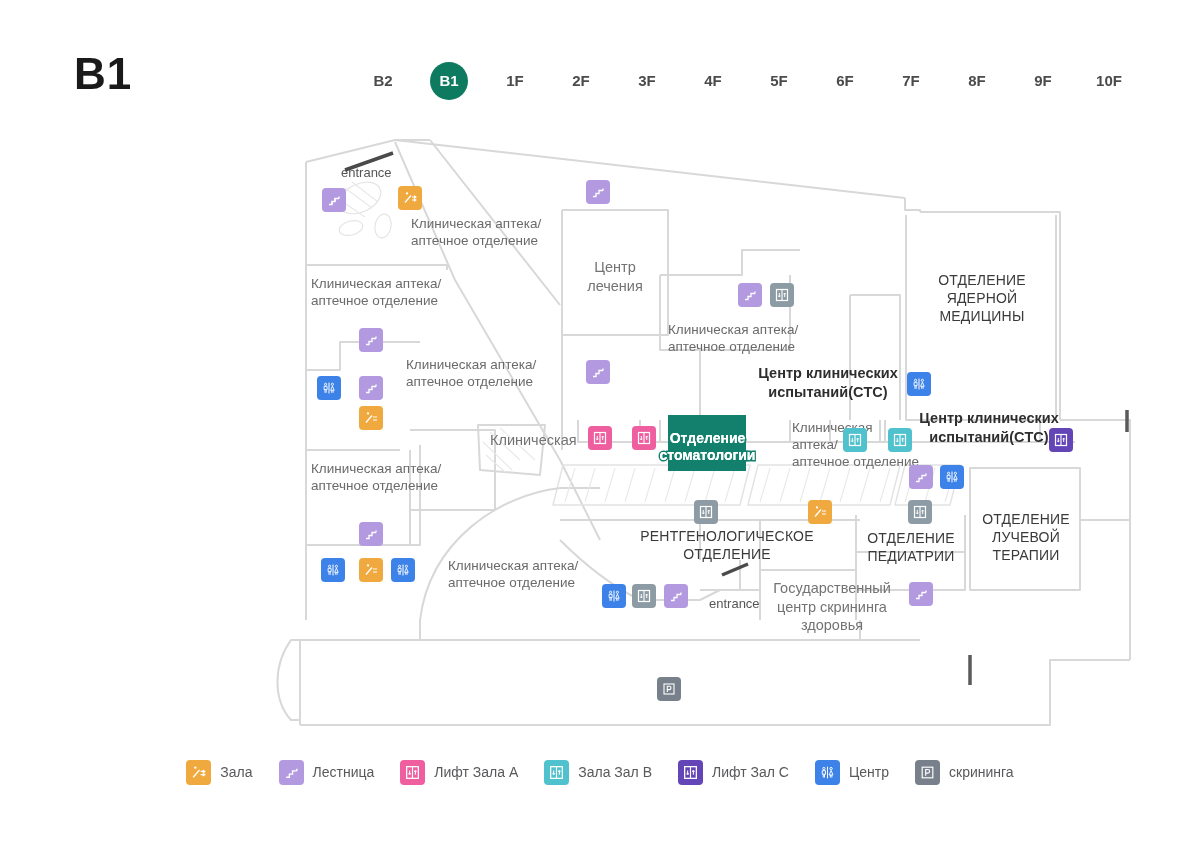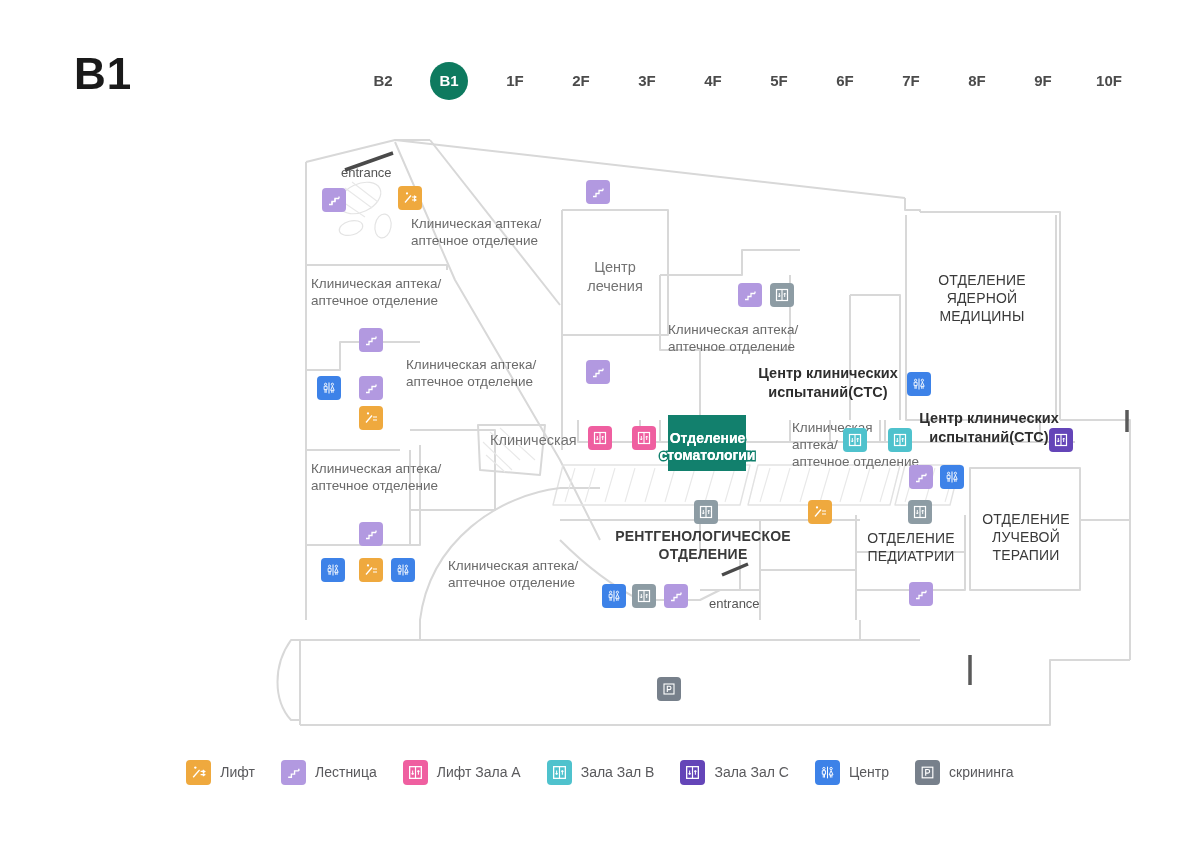--- a/index.html
+++ b/index.html
@@ -279,22 +279,25 @@
 испытаний(CTC)</div>
 
     <div class="mlabel caps ctr" style="left:906px;top:151px;width:152px;">ОТДЕЛЕНИЕ
 ЯДЕРНОЙ
 МЕДИЦИНЫ</div>
     <div class="mlabel caps ctr" style="left:972px;top:390px;width:108px;">ОТДЕЛЕНИЕ
 ЛУЧЕВОЙ
 ТЕРАПИИ</div>
     <div class="mlabel caps ctr" style="left:858px;top:409px;width:106px;">ОТДЕЛЕНИЕ
 ПЕДИАТРИИ</div>
-    <div class="mlabel caps ctr" style="left:608px;top:407px;width:190px;font-weight:bold;">РЕНТГЕНОЛОГИЧЕСКОЕ
+    <div class="mlabel caps ctr" style="left:632px;top:407px;width:190px;">РЕНТГЕНОЛОГИЧЕСКОЕ
 ОТДЕЛЕНИЕ</div>
+    <div class="mlabel dark ctr" style="left:756px;top:459px;width:152px;">Государственный
+центр скрининга
+здоровья</div>
     <div class="mlabel dark" style="left:490px;top:311px;width:100px;">Клиническая</div>
 
     <div class="ico stairs" style="left:322px;top:68px;">
       <svg width="16" height="16" viewBox="0 0 16 16">
           <path d="M3 12.5h3V9.5h3V6.5h4" fill="none" stroke="#fff" stroke-width="1.3"></path>
           <path d="M3 12.5v-0.1M6 9.5v3M9 6.5v3M13 6.5v-2" fill="none" stroke="#fff" stroke-width="1.3"></path>
         </svg>
     </div>
     <div class="ico stairs" style="left:586px;top:60px;">
       <svg width="16" height="16" viewBox="0 0 16 16">
@@ -525,21 +528,21 @@
   <div id="legend">
 
     <div class="lg-item">
       <span class="ico escalator">
         <svg width="17" height="17" viewBox="0 0 16 16">
             <circle cx="5" cy="3.4" r="1.1" fill="#fff"></circle>
             <path d="M3 12.5 L9 5.5" stroke="#fff" stroke-width="1.3" fill="none"></path>
             <path d="M10 7h4M10 10h4M12 5.6l2 1.4-2 1.4M12 11.4l2-1.4-2-1.4" stroke="#fff" stroke-width="1.1" fill="none"></path>
           </svg>
       </span>
-      <span class="lg-txt">Лифт</span>
+      <span class="lg-txt">Зала</span>
     </div>
 
     <div class="lg-item">
       <span class="ico stairs">
         <svg width="17" height="17" viewBox="0 0 16 16">
             <path d="M3 12.5h3V9.5h3V6.5h4" fill="none" stroke="#fff" stroke-width="1.3"></path>
             <path d="M13 6.5v-2" fill="none" stroke="#fff" stroke-width="1.3"></path>
           </svg>
       </span>
       <span class="lg-txt">Лестница</span>
@@ -568,21 +571,21 @@
     </div>
 
     <div class="lg-item">
       <span class="ico elevC">
         <svg width="17" height="17" viewBox="0 0 16 16">
             <rect x="2.5" y="2.5" width="11" height="11" fill="none" stroke="#fff" stroke-width="1.2"></rect>
             <path d="M8 2.5v11" stroke="#fff" stroke-width="1.1"></path>
             <path d="M5.3 6v4M5.3 10l-1-1.3M5.3 10l1-1.3M10.7 10V6M10.7 6l-1 1.3M10.7 6l1 1.3" stroke="#fff" stroke-width="1" fill="none"></path>
           </svg>
       </span>
-      <span class="lg-txt">Зала Зал C</span>
+      <span class="lg-txt">Лифт Зал C</span>
     </div>
 
     <div class="lg-item">
       <span class="ico toilet">
         <svg width="17" height="17" viewBox="0 0 16 16">
             <path d="M8 2.5v11" stroke="#fff" stroke-width="1"></path>
             <circle cx="4.6" cy="4.3" r="1.1" fill="none" stroke="#fff" stroke-width="0.9"></circle>
             <path d="M3.1 6.3h3v3.3h-3z" fill="none" stroke="#fff" stroke-width="0.9"></path>
             <path d="M4 9.6v3.2M5.2 9.6v3.2" stroke="#fff" stroke-width="0.9"></path>
             <circle cx="11.4" cy="4.3" r="1.1" fill="none" stroke="#fff" stroke-width="0.9"></circle>

